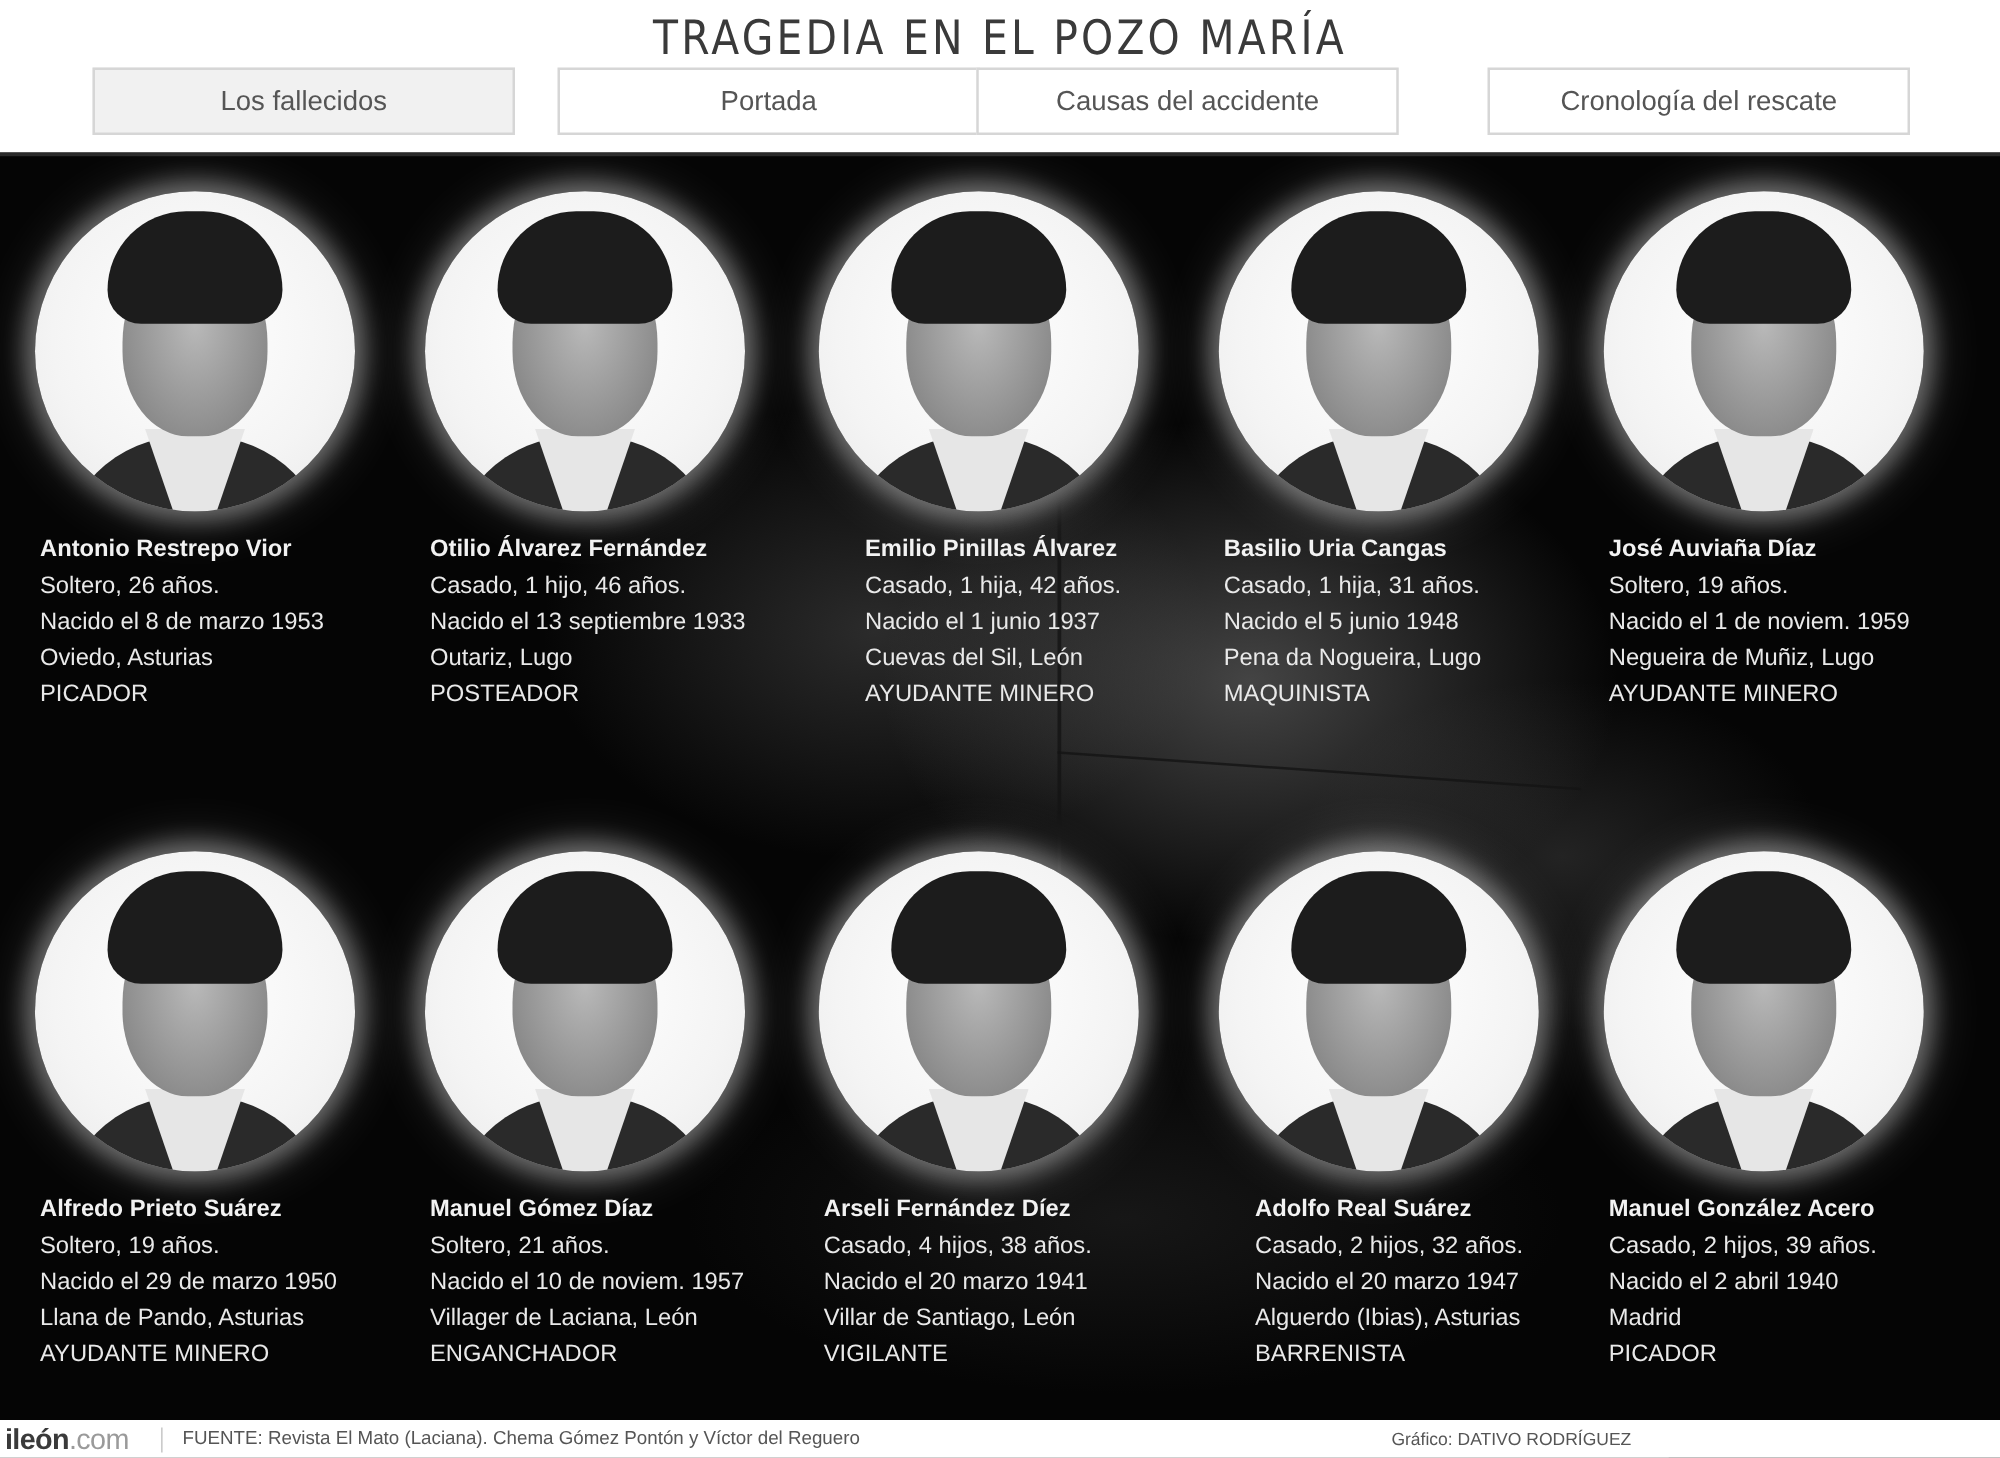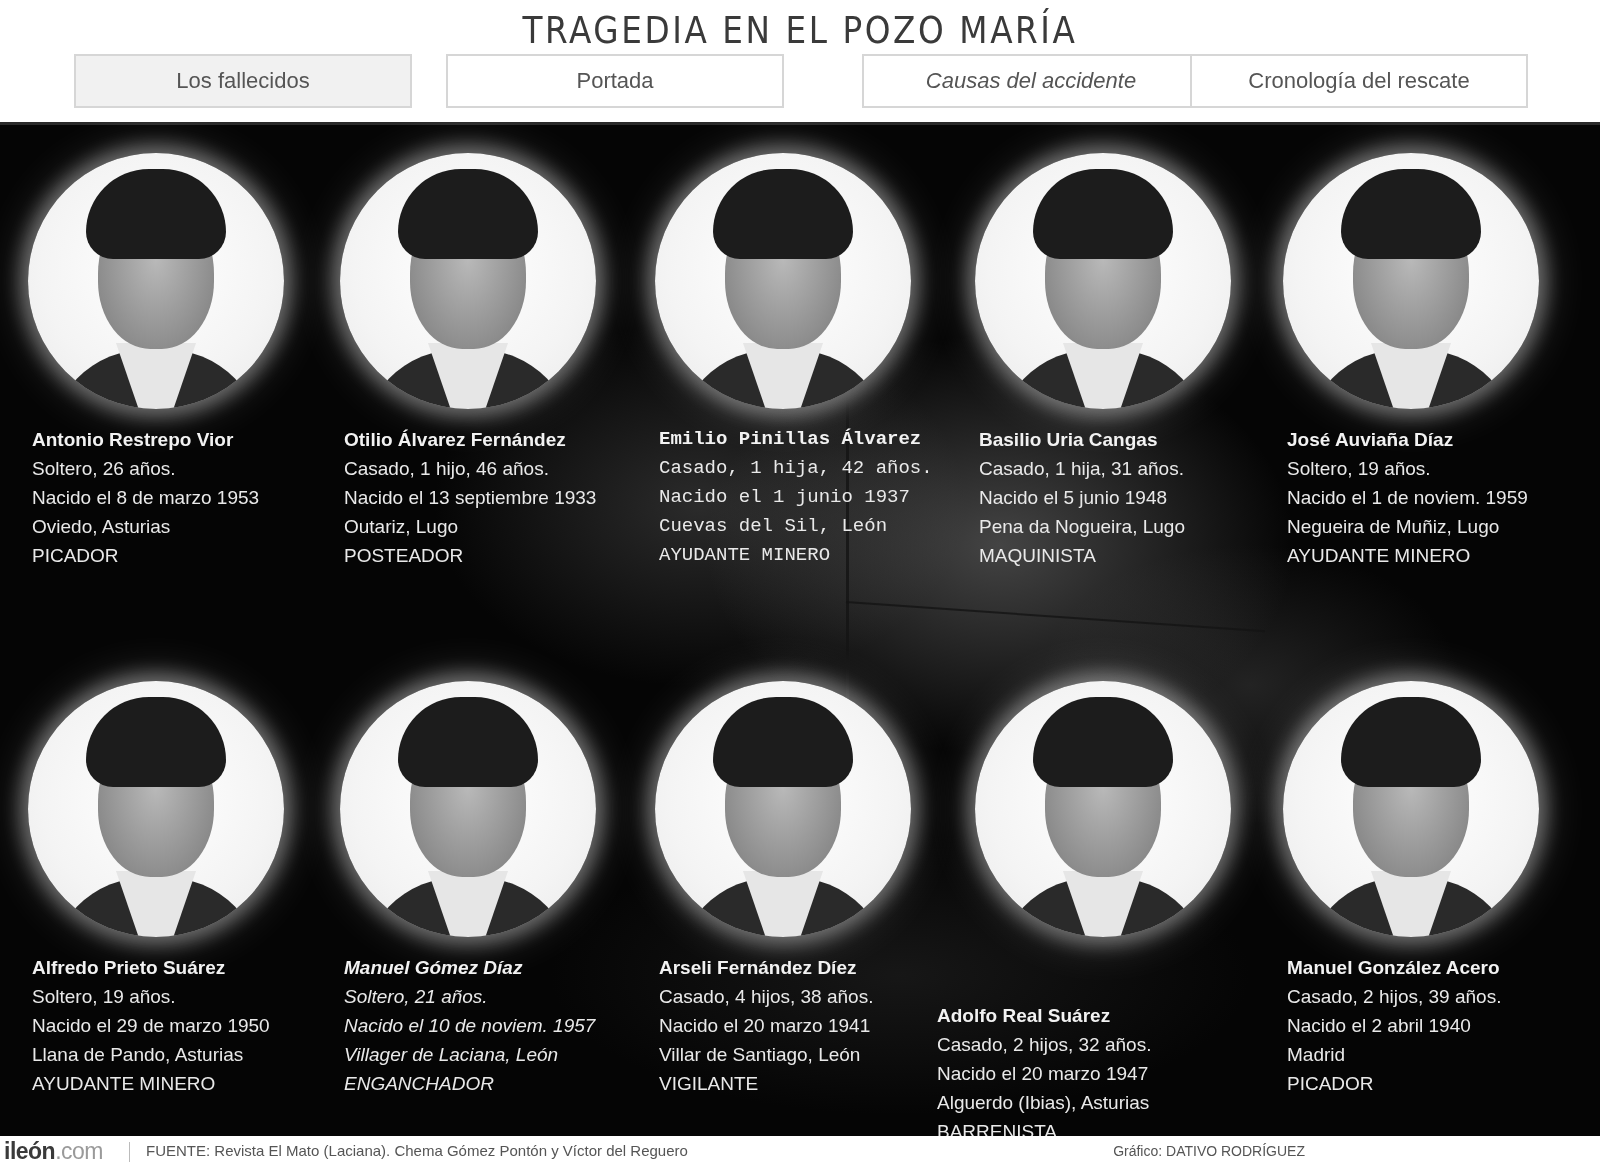--- a/index.html
+++ b/index.html
@@ -15,21 +15,21 @@
   .nav { position: absolute; top: 54px; left: 0; width: 1600px; height: 54px; }
   .nav-btn {
     position: absolute; top: 0; width: 338px; height: 54px;
     border: 2px solid #d6d6d6; background: #ffffff;
     display: flex; align-items: center; justify-content: center;
     font-size: 22px; color: #555555; cursor: pointer;
   }
   .nav-btn.active { background: #f1f1f1; }
   .nav-btn:nth-child(1) { left: 74px; }
   .nav-btn:nth-child(2) { left: 446px; }
-  .nav-btn:nth-child(3) { left: 862px; font-style: italic; }
+  .nav-btn:nth-child(3) { left: 781px; }
   .nav-btn:nth-child(4) { left: 1190px; }
 
   .panel {
     position: absolute; left: 0; top: 122px; width: 1600px; height: 1014px;
     background:
       radial-gradient(ellipse 420px 300px at 1000px 420px, rgba(120,120,120,0.55), rgba(0,0,0,0) 70%),
       radial-gradient(ellipse 380px 260px at 700px 380px, rgba(90,90,90,0.45), rgba(0,0,0,0) 70%),
       radial-gradient(ellipse 300px 200px at 1250px 560px, rgba(80,80,80,0.4), rgba(0,0,0,0) 70%),
       radial-gradient(ellipse 500px 200px at 900px 850px, rgba(40,40,40,0.5), rgba(0,0,0,0) 70%),
       #050505;
@@ -113,21 +113,21 @@
         <div>Nacido el 13 septiembre 1933</div>
         <div>Outariz, Lugo</div>
         <div class="job">POSTEADOR</div>
       </div>
       <div class="portrait" style="left: 655px; top: 28px;">
         <div class="shoulders"></div>
         <div class="collar"></div>
         <div class="face"></div>
         <div class="hair"></div>
       </div>
-      <div class="info" style="left: 659px; top: 300px; font-family: Liberation Mono, monospace;">
+      <div class="info" style="left: 692px; top: 300px;">
         <div class="name">Emilio Pinillas Álvarez</div>
         <div>Casado, 1 hija, 42 años.</div>
         <div>Nacido el 1 junio 1937</div>
         <div>Cuevas del Sil, León</div>
         <div class="job">AYUDANTE MINERO</div>
       </div>
       <div class="portrait" style="left: 975px; top: 28px;">
         <div class="shoulders"></div>
         <div class="collar"></div>
         <div class="face"></div>
@@ -165,21 +165,21 @@
         <div>Nacido el 29 de marzo 1950</div>
         <div>Llana de Pando, Asturias</div>
         <div class="job">AYUDANTE MINERO</div>
       </div>
       <div class="portrait" style="left: 340px; top: 556px;">
         <div class="shoulders"></div>
         <div class="collar"></div>
         <div class="face"></div>
         <div class="hair"></div>
       </div>
-      <div class="info" style="left: 344px; top: 828px; font-style: italic;">
+      <div class="info" style="left: 344px; top: 828px;">
         <div class="name">Manuel Gómez Díaz</div>
         <div>Soltero, 21 años.</div>
         <div>Nacido el 10 de noviem. 1957</div>
         <div>Villager de Laciana, León</div>
         <div class="job">ENGANCHADOR</div>
       </div>
       <div class="portrait" style="left: 655px; top: 556px;">
         <div class="shoulders"></div>
         <div class="collar"></div>
         <div class="face"></div>
@@ -191,21 +191,21 @@
         <div>Nacido el 20 marzo 1941</div>
         <div>Villar de Santiago, León</div>
         <div class="job">VIGILANTE</div>
       </div>
       <div class="portrait" style="left: 975px; top: 556px;">
         <div class="shoulders"></div>
         <div class="collar"></div>
         <div class="face"></div>
         <div class="hair"></div>
       </div>
-      <div class="info" style="left: 937px; top: 828px; margin-top: 48px;">
+      <div class="info" style="left: 1004px; top: 828px;">
         <div class="name">Adolfo Real Suárez</div>
         <div>Casado, 2 hijos, 32 años.</div>
         <div>Nacido el 20 marzo 1947</div>
         <div>Alguerdo (Ibias), Asturias</div>
         <div class="job">BARRENISTA</div>
       </div>
       <div class="portrait" style="left: 1283px; top: 556px;">
         <div class="shoulders"></div>
         <div class="collar"></div>
         <div class="face"></div>

